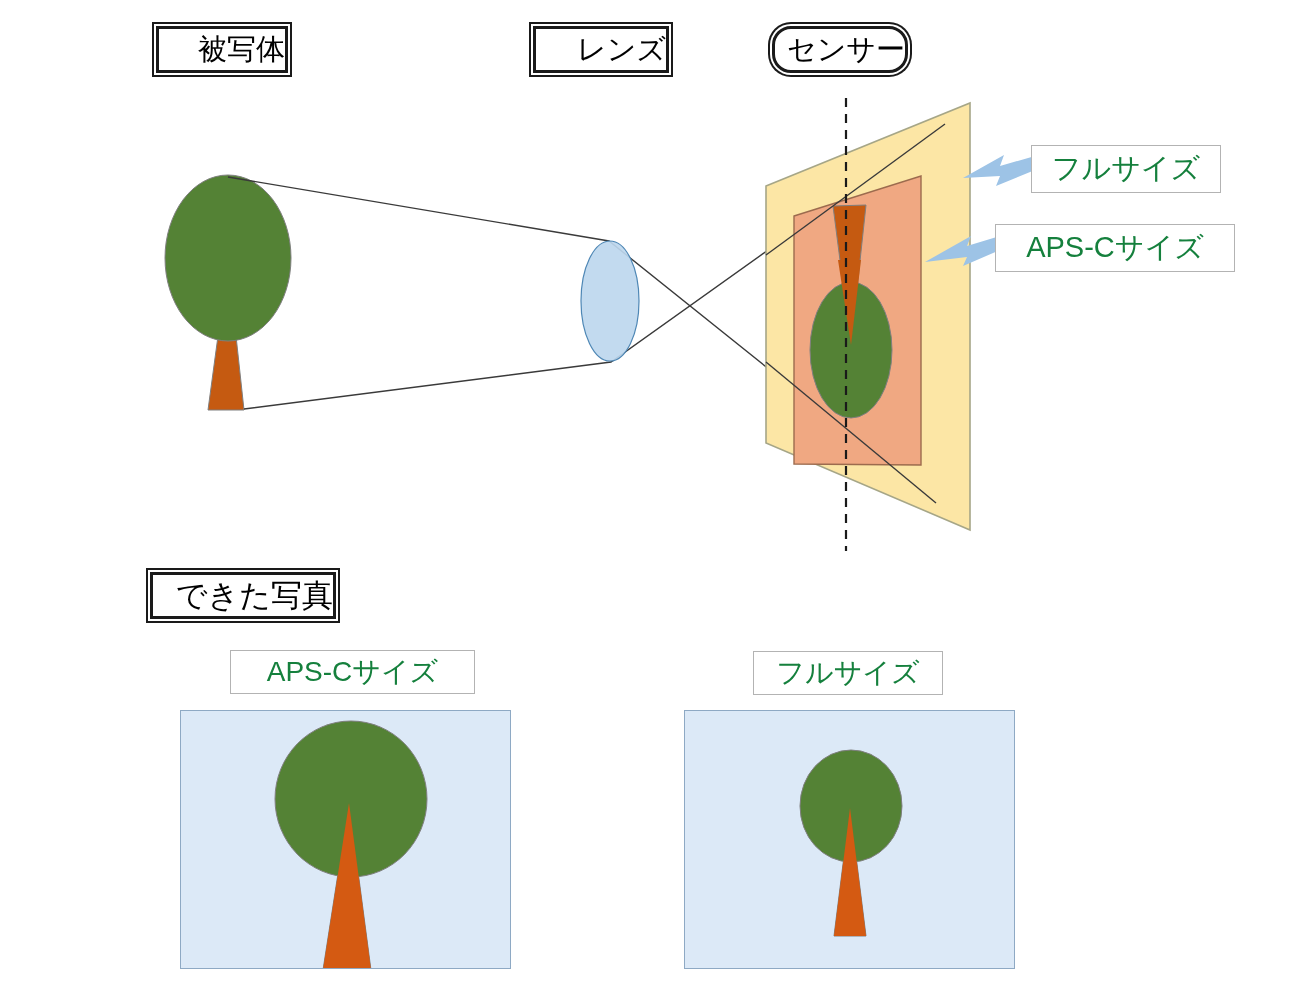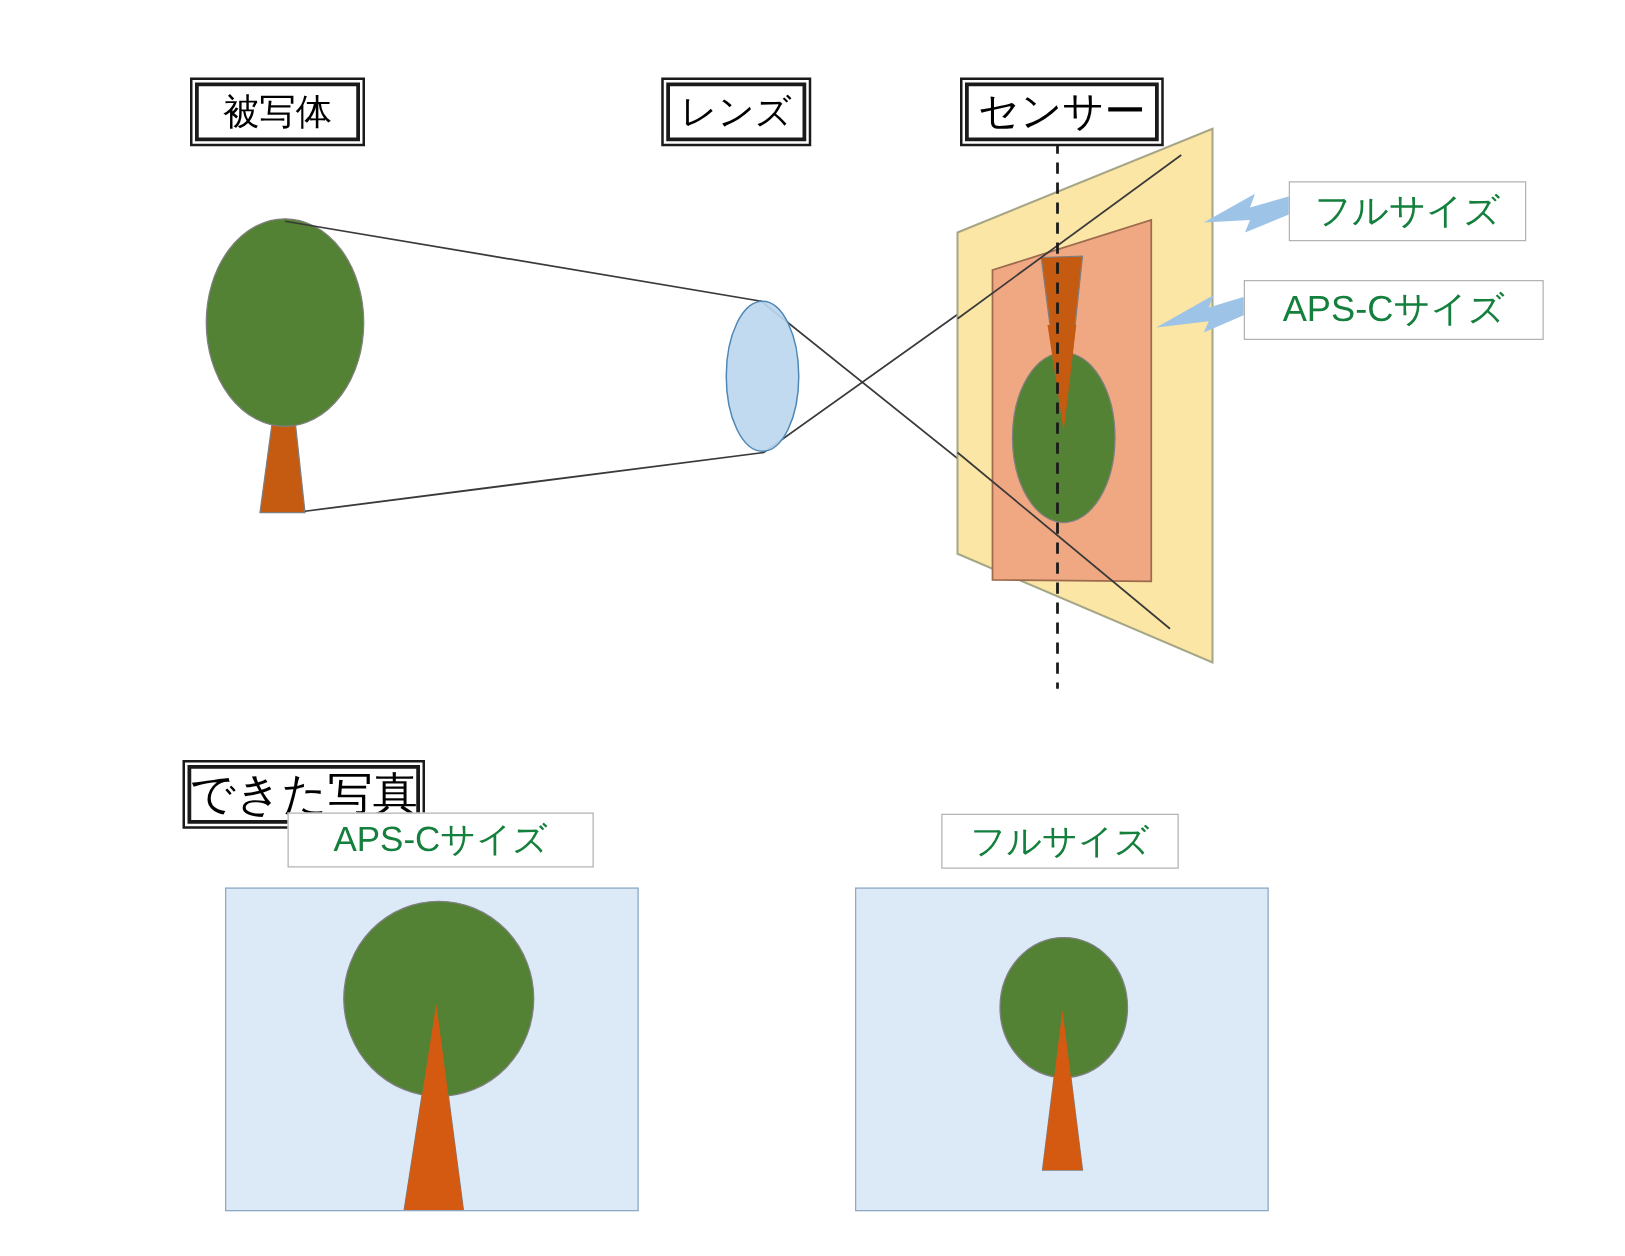--- a/index.html
+++ b/index.html
@@ -21,25 +21,24 @@
     height: 1005px;
   }
   
   .dbl-label {
     position: absolute;
     background: #ffffff;
     border: 3px solid #1a1a1a;
     box-shadow: 0 0 0 2px #ffffff, 0 0 0 4px #1a1a1a;
     display: flex;
     align-items: center;
-    justify-content: center;
+    justify-content: flex-end;
     color: #000000;
     white-space: nowrap;
     box-sizing: border-box;
-    margin-top: 40px;
   }
   .thin-label {
     position: absolute;
     background: #ffffff;
     border: 1px solid #b3b3b3;
     display: flex;
     align-items: center;
     justify-content: center;
     color: #15803d;
     white-space: nowrap;
@@ -100,37 +99,37 @@
   <g fill="#9DC3E6">
     <polygon points="1035,156 1000,166 1004,155 963,178 1000,176 996,186 1035,170"></polygon>
     <polygon points="1000,236 967,246 971,236 925,262 967,257 963,266 1000,250"></polygon>
   </g>
 </svg>
 
 <div class="dbl-label" style="left:156px; top:26px; width:132px; height:47px; font-size:29px;">
   <span>被写体</span>
 </div>
 
-<div class="dbl-label" style="left:533px; top:26px; width:112px; height:47px; font-size:29px;">
+<div class="dbl-label" style="left:533px; top:26px; width:136px; height:47px; font-size:29px;">
   <span>レンズ</span>
 </div>
 
-<div class="dbl-label" style="left:772px; top:26px; width:155px; height:47px; font-size:33px;">
+<div class="dbl-label" style="left:772px; top:26px; width:136px; height:47px; font-size:29px;border-radius:19px;">
   <span>センサー</span>
 </div>
 
 <div class="thin-label" style="left:1031px; top:145px; width:190px; height:48px; font-size:29px;">
   <span>フルサイズ</span>
 </div>
 
 <div class="thin-label" style="left:995px; top:224px; width:240px; height:48px; font-size:29px;">
   <span>APS-Cサイズ</span>
 </div>
 
-<div class="dbl-label" style="left:150px; top:572px; width:186px; height:47px; font-size:36px;">
+<div class="dbl-label" style="left:150px; top:572px; width:186px; height:47px; font-size:31px;">
   <span>できた写真</span>
 </div>
 
 <div class="thin-label" style="left:230px; top:650px; width:245px; height:44px; font-size:28px;">
   <span>APS-Cサイズ</span>
 </div>
 
 <div class="thin-label" style="left:753px; top:651px; width:190px; height:44px; font-size:28px;">
   <span>フルサイズ</span>
 </div>

